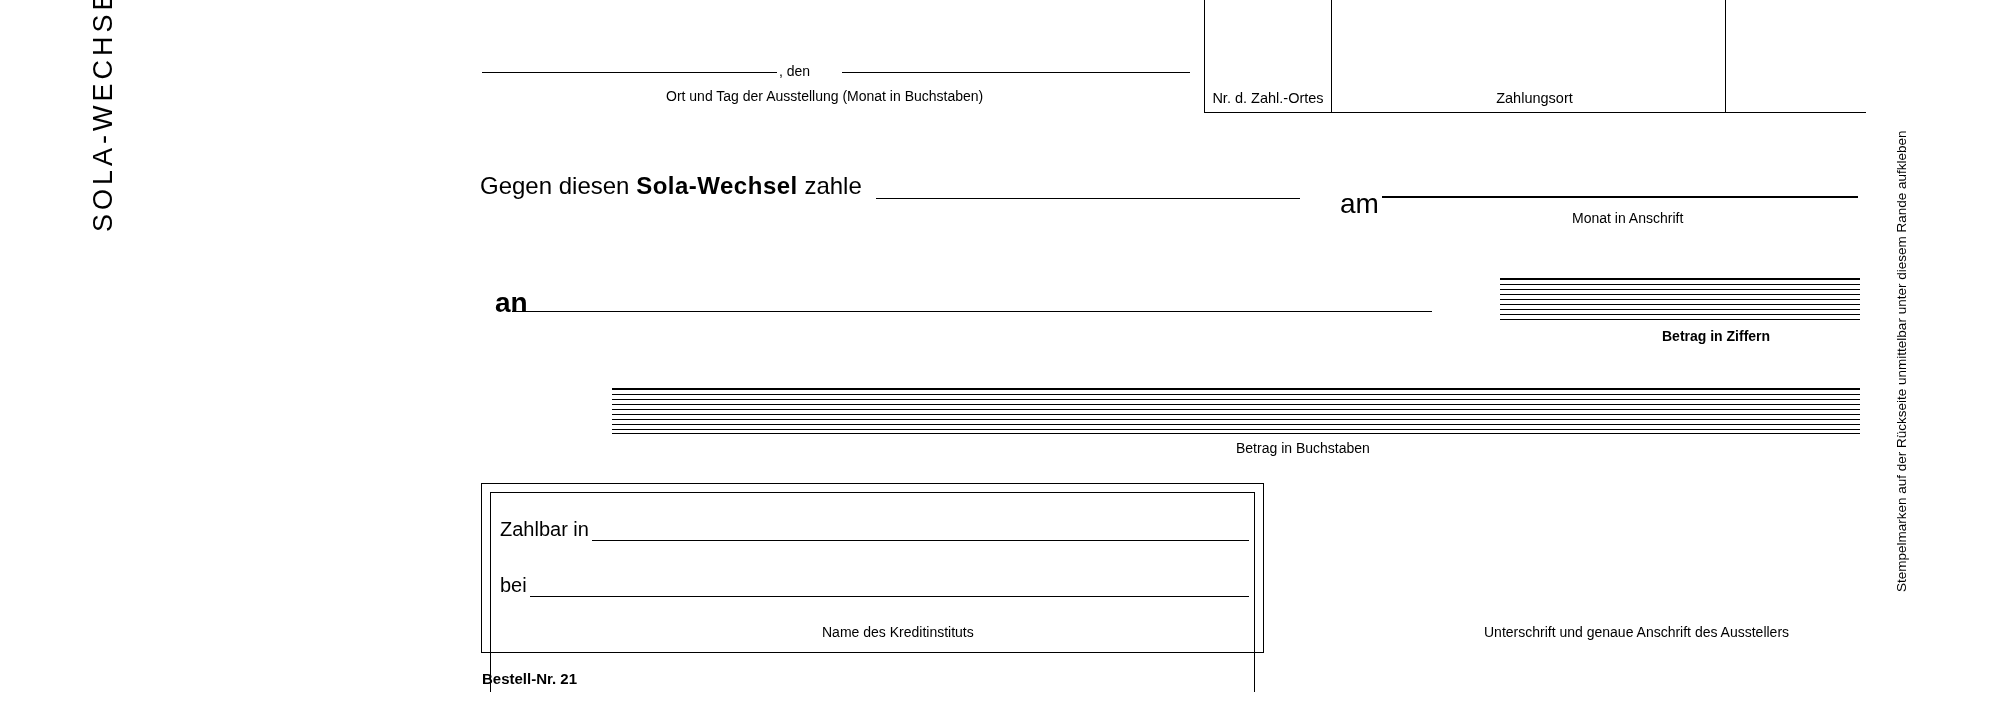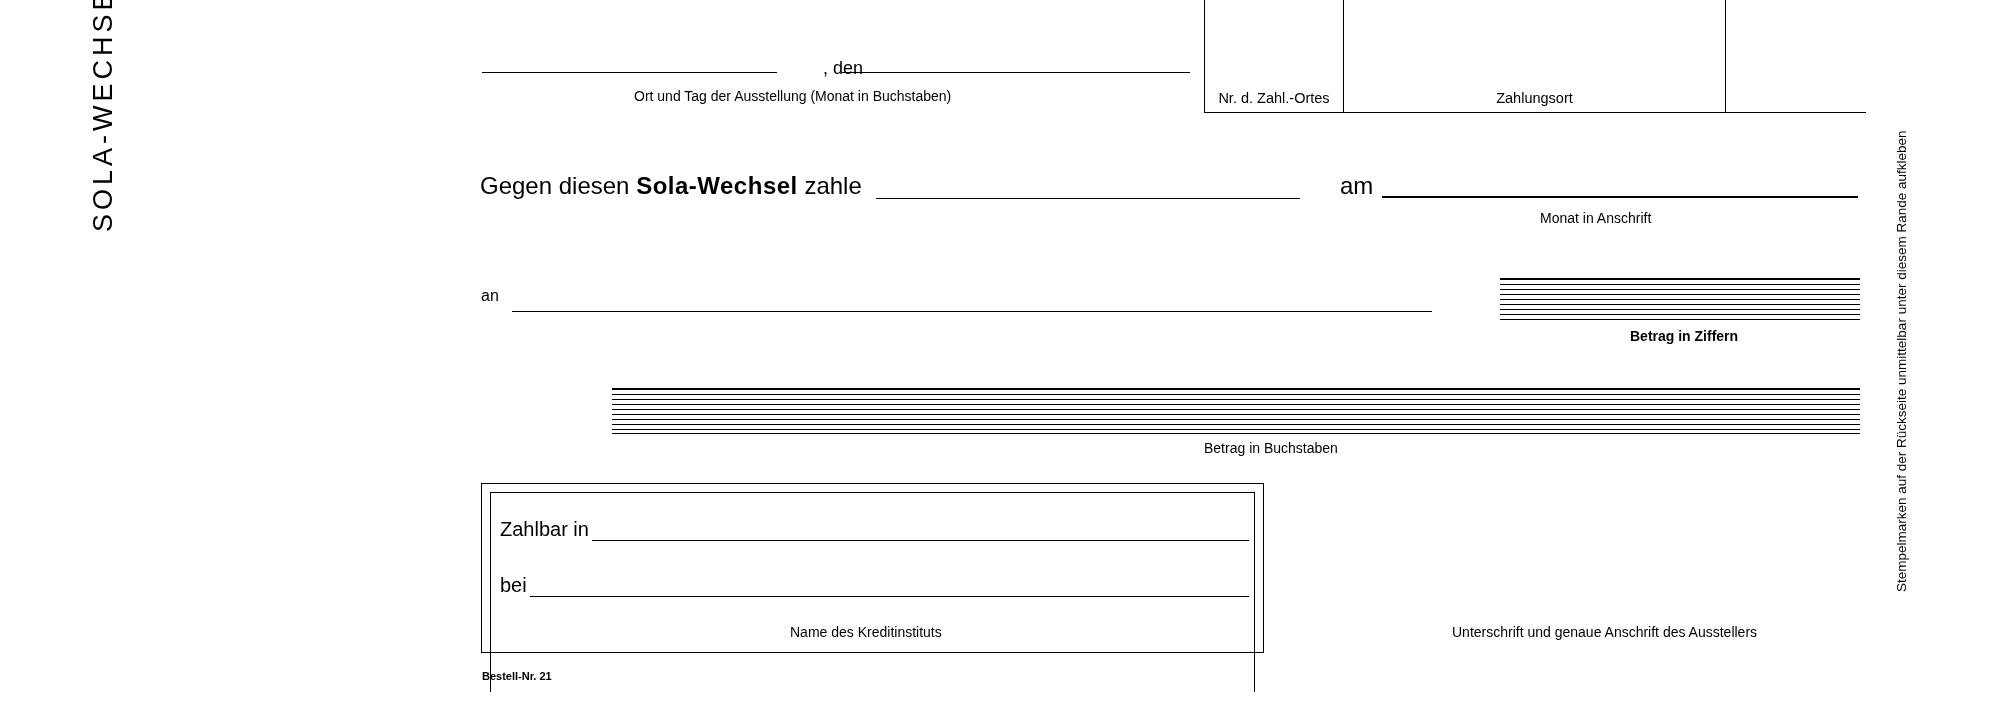--- a/index.html
+++ b/index.html
@@ -57,34 +57,34 @@
     position: absolute;
     left: 0;
     bottom: 9px;
     width: 295px;
     border-bottom: 1.5px solid #000;
   }
   .place-date .den {
     position: absolute;
     left: 297px;
     bottom: 3px;
-    font-size: 18px;
-    margin-left: 44px;
+    font-size: 14px;
   }
   .place-date .rule-b {
     position: absolute;
     left: 360px;
     bottom: 9px;
     width: 348px;
     border-bottom: 1.5px solid #000;
   }
   .caption {
     position: absolute;
     font-size: 14px;
     white-space: nowrap;
+    margin-left: 32px;
   }
 
   
   .boxes {
     position: absolute;
     left: 1204px;
     top: 0px;
     width: 662px;
     height: 112px;
     border-bottom: 1.5px solid #000;
@@ -97,21 +97,21 @@
   }
   .boxes .cell .cell-label {
     position: absolute;
     bottom: 6px;
     left: 0;
     width: 100%;
     text-align: center;
     font-size: 14.5px;
     white-space: nowrap;
   }
-  .cell-nr { left: 0px;   width: 140px; border-left: 1.5px solid #000; border-right: 1.5px solid #000; }
+  .cell-nr { left: 0px;   width: 128px; border-left: 1.5px solid #000; border-right: 1.5px solid #000; }
   .cell-ort{ left: 140px; width: 382px; border-right: 1.5px solid #000; text-decoration: underline; }
   .cell-ver{ left: 522px; width: 140px; border-right: 1.5px solid #000; }
 
   
   .row-gegen {
     position: absolute;
     left: 480px;
     top: 172px;
     font-size: 24px;
     white-space: nowrap;
@@ -123,36 +123,37 @@
   .line-zahle {
     position: absolute;
     left: 876px;
     top: 198px;
     width: 424px;
     border-bottom: 1.5px solid #000;
   }
   .am-word {
     position: absolute;
     left: 1340px;
-    top: 172px;
-    font-size: 24px;
+    top: 188px;
+    font-size: 28px;
   }
   .line-am {
     position: absolute;
     left: 1382px;
     top: 196px;
     width: 476px;
     border-bottom: 2.5px solid #000;
   }
 
   .an-word {
     position: absolute;
-    left: 481px;
+    left: 495px;
     top: 287px;
-    font-size: 16px;
+    font-size: 28px;
+    font-weight: bold;
   }
   .line-an {
     position: absolute;
     left: 512px;
     top: 311px;
     width: 920px;
     border-bottom: 1.5px solid #000;
   }
 
   
@@ -224,21 +225,21 @@
     left: 530px;
     top: 596px;
     width: 719px;
     border-bottom: 1.5px solid #000;
   }
 
   .order-no {
     position: absolute;
     left: 482px;
     top: 670px;
-    font-size: 11px;
+    font-size: 15px;
     font-weight: bold;
   }
 </style>
 </head>
 <body>
 
 <div class="sheet">
 
   <div class="vertical-title">SOLA-WECHSEL</div>
 

